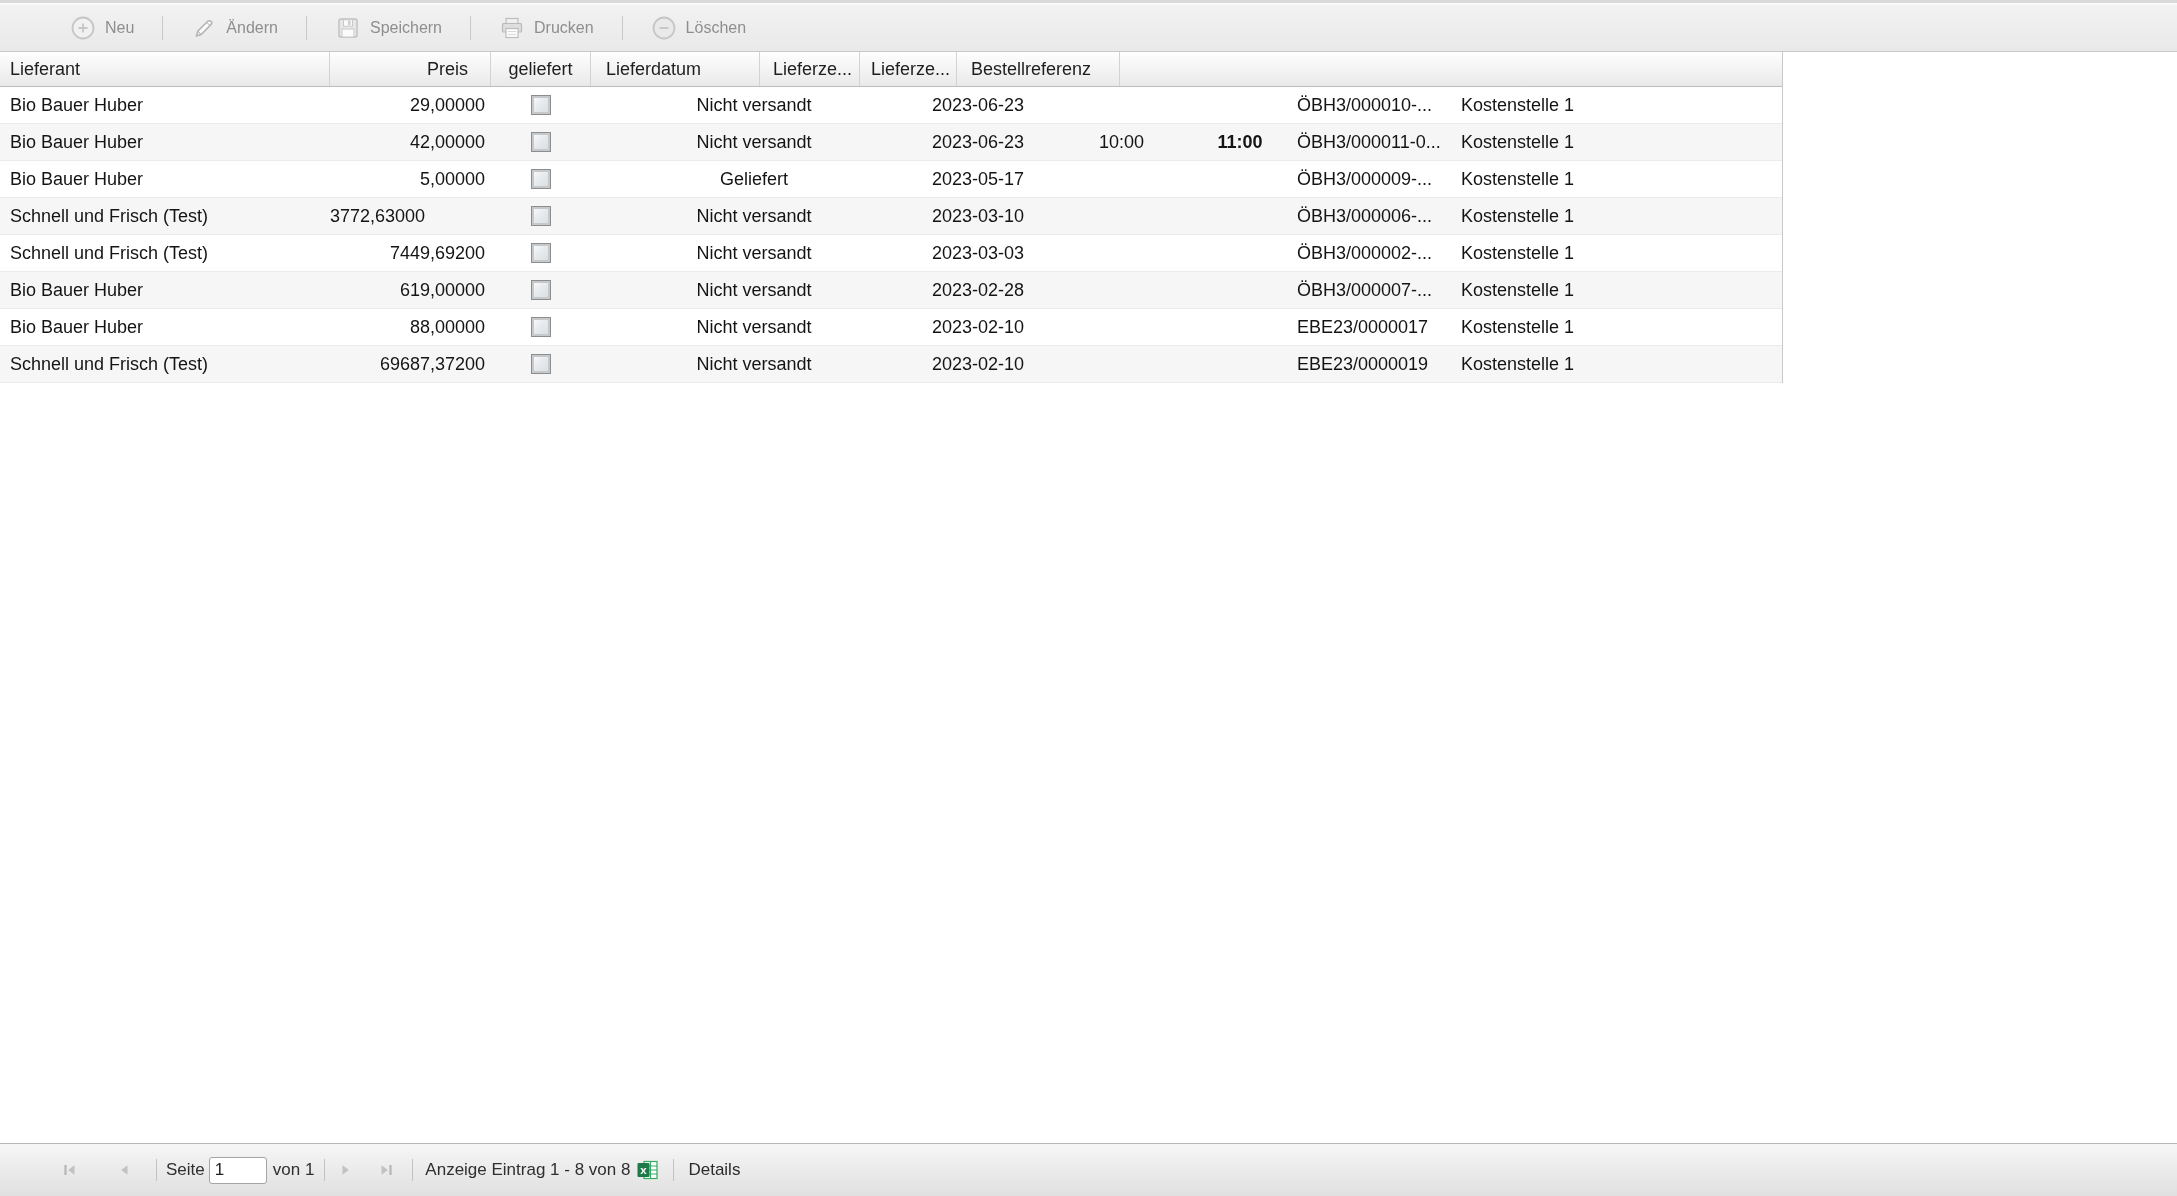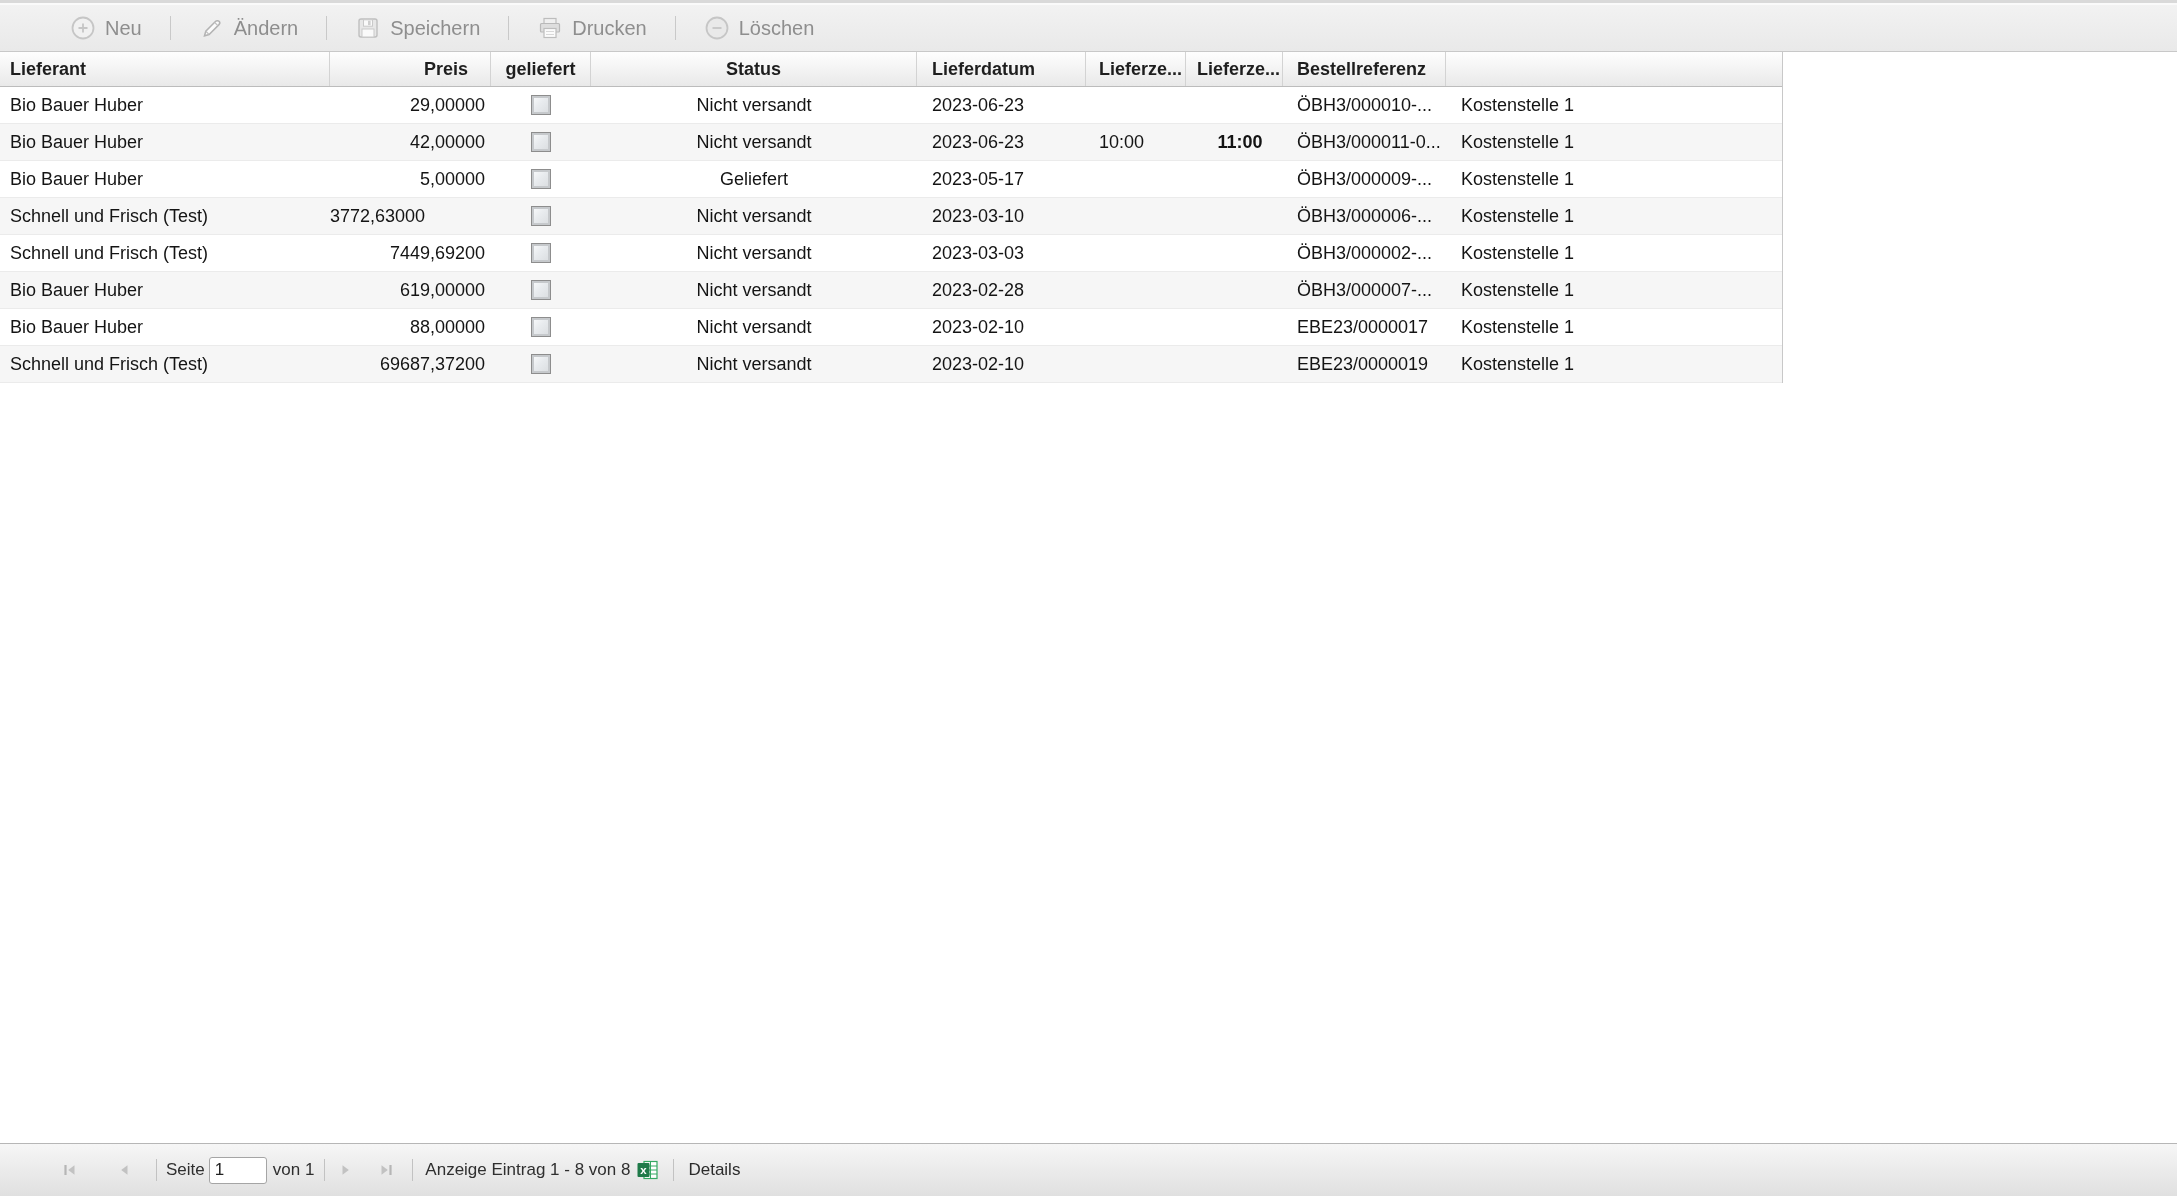--- a/index.html
+++ b/index.html
@@ -11,29 +11,28 @@
   }
   
   .strip1 { height:3px; background:#d9d9d9; }
   .strip2 { height:2px; background:#fafafa; }
   .toolbar {
     height:47px; background:linear-gradient(#f2f2f2,#e9e9e9);
     border-bottom:1px solid #c8c8c8;
     display:flex; align-items:center; padding-left:46px;
   }
   .tbtn { display:flex; align-items:center; gap:9px; padding:0 24px; height:34px; cursor:default; }
-  .tlabel { font-size:20px; color:#8e8e8e; white-space:nowrap; }
+  .tlabel { font-size:16px; color:#8e8e8e; white-space:nowrap; }
   .tsep { width:1px; height:24px; background:#c9c9c9; margin:0 4px; flex:none; }
   
   .grid { width:1783px; border-right:1px solid #c8c8c8; background:#fff; }
   .grid-header {
     display:flex; height:35px;
     background:linear-gradient(#fefefe,#e9e9e9);
     border-bottom:1px solid #bcbcbc;
-    font-weight:bold;
   }
   .hcell {
     display:flex; align-items:center; height:100%;
     border-right:1px solid #d3d3d3;
     font-size:18px; color:#1e1e1e; white-space:nowrap; overflow:hidden; flex:none;
   }
   .grid-row { display:flex; height:37px; border-bottom:1px solid #ebebeb; background:#fff; }
   .grid-row.alt { background:#f6f6f6; }
   .cell {
     display:flex; align-items:center; height:100%;
@@ -123,23 +122,20 @@
   <div class="grid">
     <div class="grid-header" id="grid-header">
         <div class="hcell" style="width: 330px; justify-content: flex-start; padding-left: 10px;">
           <span>Lieferant</span>
         </div>
         <div class="hcell" style="width: 161px; justify-content: flex-end; padding-right: 22px;">
           <span>Preis</span>
         </div>
         <div class="hcell" style="width: 100px; justify-content: center;">
           <span>geliefert</span>
-        </div>
-        <div class="hcell" style="width: 326px; justify-content: center;">
-          <span>Status</span>
         </div>
         <div class="hcell" style="width: 169px; justify-content: flex-start; padding-left: 15px;">
           <span>Lieferdatum</span>
         </div>
         <div class="hcell" style="width: 100px; justify-content: flex-start; padding-left: 13px;">
           <span>Lieferze...</span>
         </div>
         <div class="hcell" style="width: 97px; justify-content: flex-start; padding-left: 11px;">
           <span>Lieferze...</span>
         </div>

